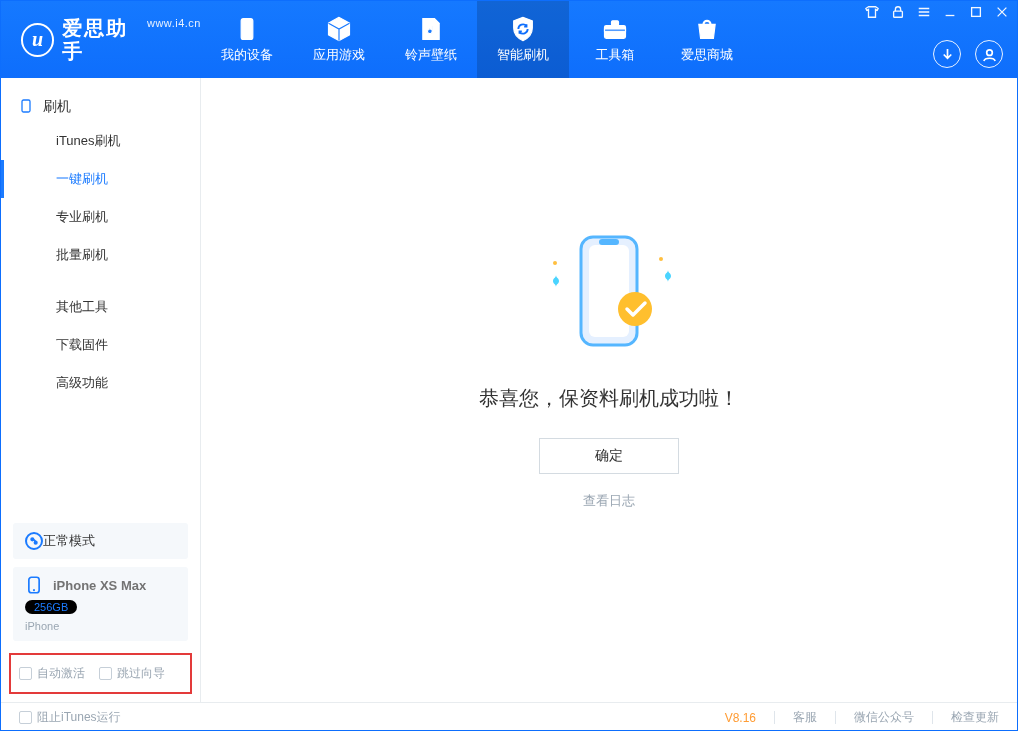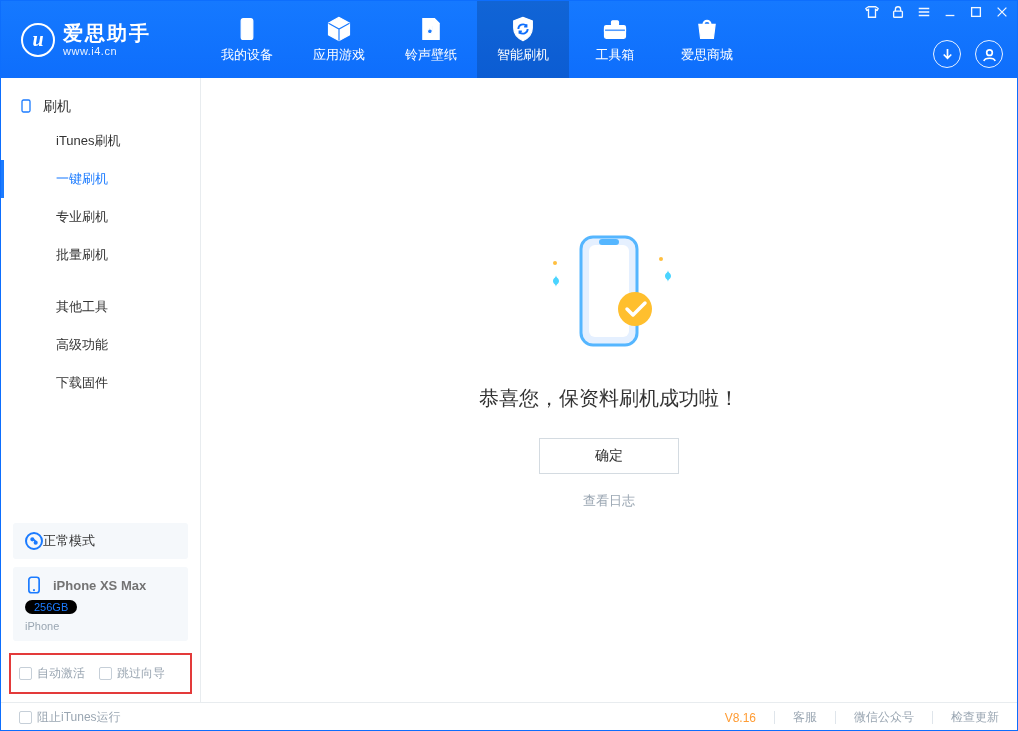--- a/index.html
+++ b/index.html
@@ -21,21 +21,21 @@
     align-items: center;
     padding-left: 20px;
   }
   .brand-logo {
     width: 34px; height: 34px; border-radius: 50%;
     border: 2px solid #fff;
     display: flex; align-items: center; justify-content: center;
     font-family: Georgia, serif; font-style: italic; font-weight: 700;
     font-size: 20px; color: #fff; margin-right: 8px;
   }
-  .brand-text { display: flex; flex-direction: column; line-height: 1.15; }
+  .brand-text { display: flex; flex-direction: row; line-height: 1.15; }
   .brand-title { font-size: 20px; font-weight: 600; letter-spacing: 2px; }
   .brand-sub   { font-size: 11px; opacity: .9; letter-spacing: .5px; }
 
   .topnav {
     display: flex;
     align-items: stretch;
   }
   .topnav-item {
     width: 92px;
     display: flex; flex-direction: column; align-items: center; justify-content: center;
@@ -259,22 +259,22 @@
         <span>刷机</span>
       </div>
       <div class="side-item">iTunes刷机</div>
       <div class="side-item active">一键刷机</div>
       <div class="side-item">专业刷机</div>
       <div class="side-item">批量刷机</div>
 
       <div style="height:14px"></div>
 
       <div class="side-item">其他工具</div>
+      <div class="side-item">下载固件</div>
       <div class="side-item">高级功能</div>
-      <div class="side-item">下载固件</div>
     </div>
 
     <div class="side-cards">
       <div class="card">
         <span class="ico mode-ico">
           <svg viewBox="0 0 12 12">
               <circle cx="4" cy="4" r="1.5"></circle>
               <circle cx="8" cy="8" r="1.5"></circle>
               <path d="M4 4c2 0 4 2 4 4" fill="none"></path>
             </svg>

